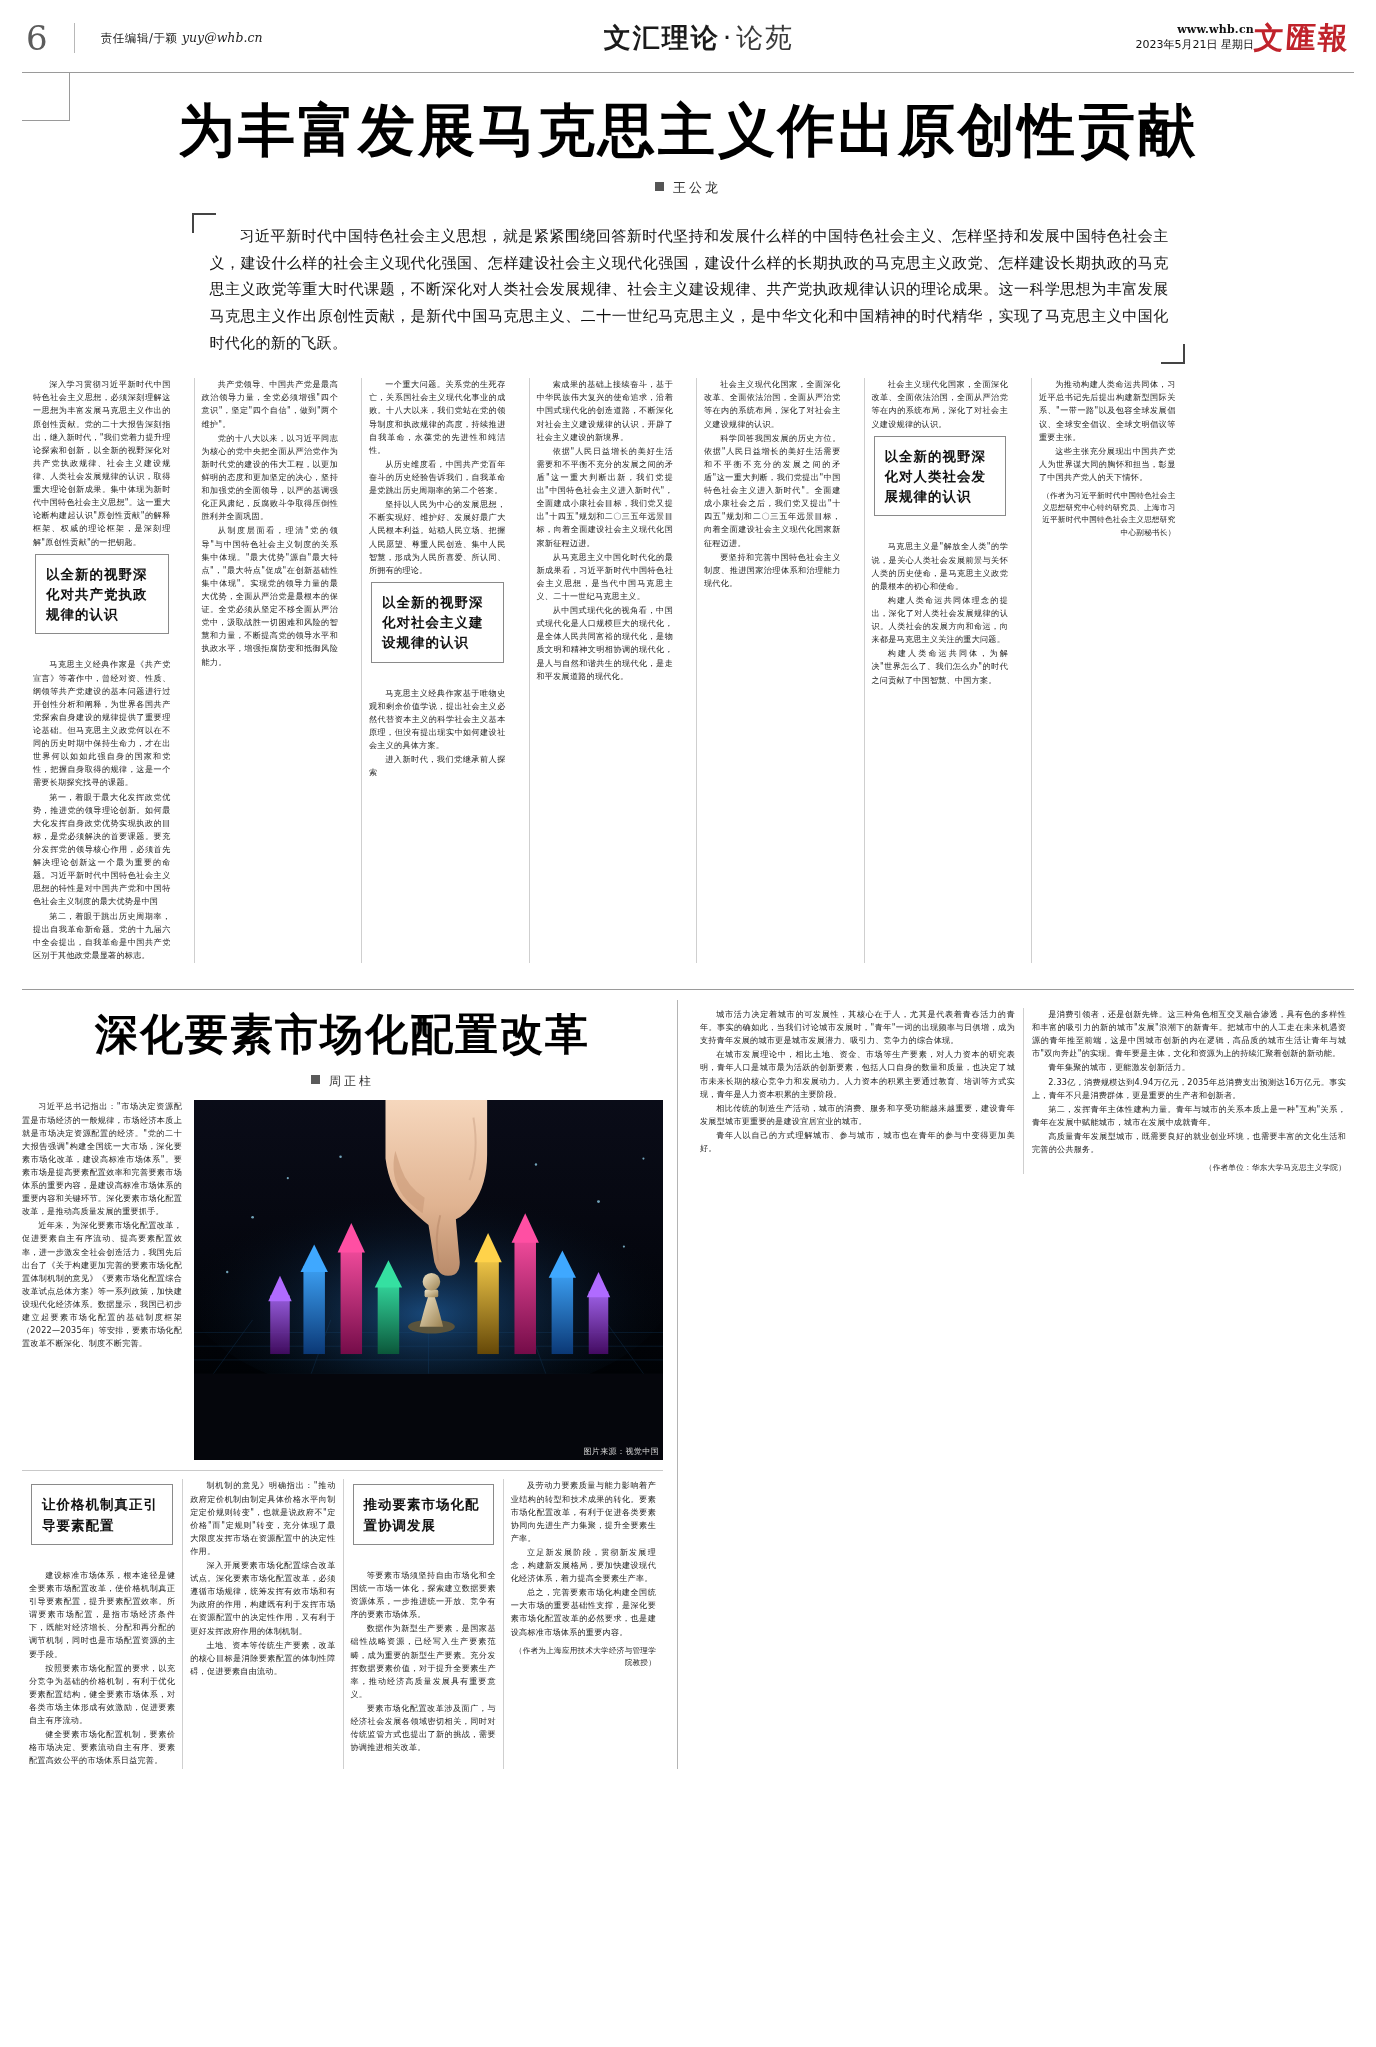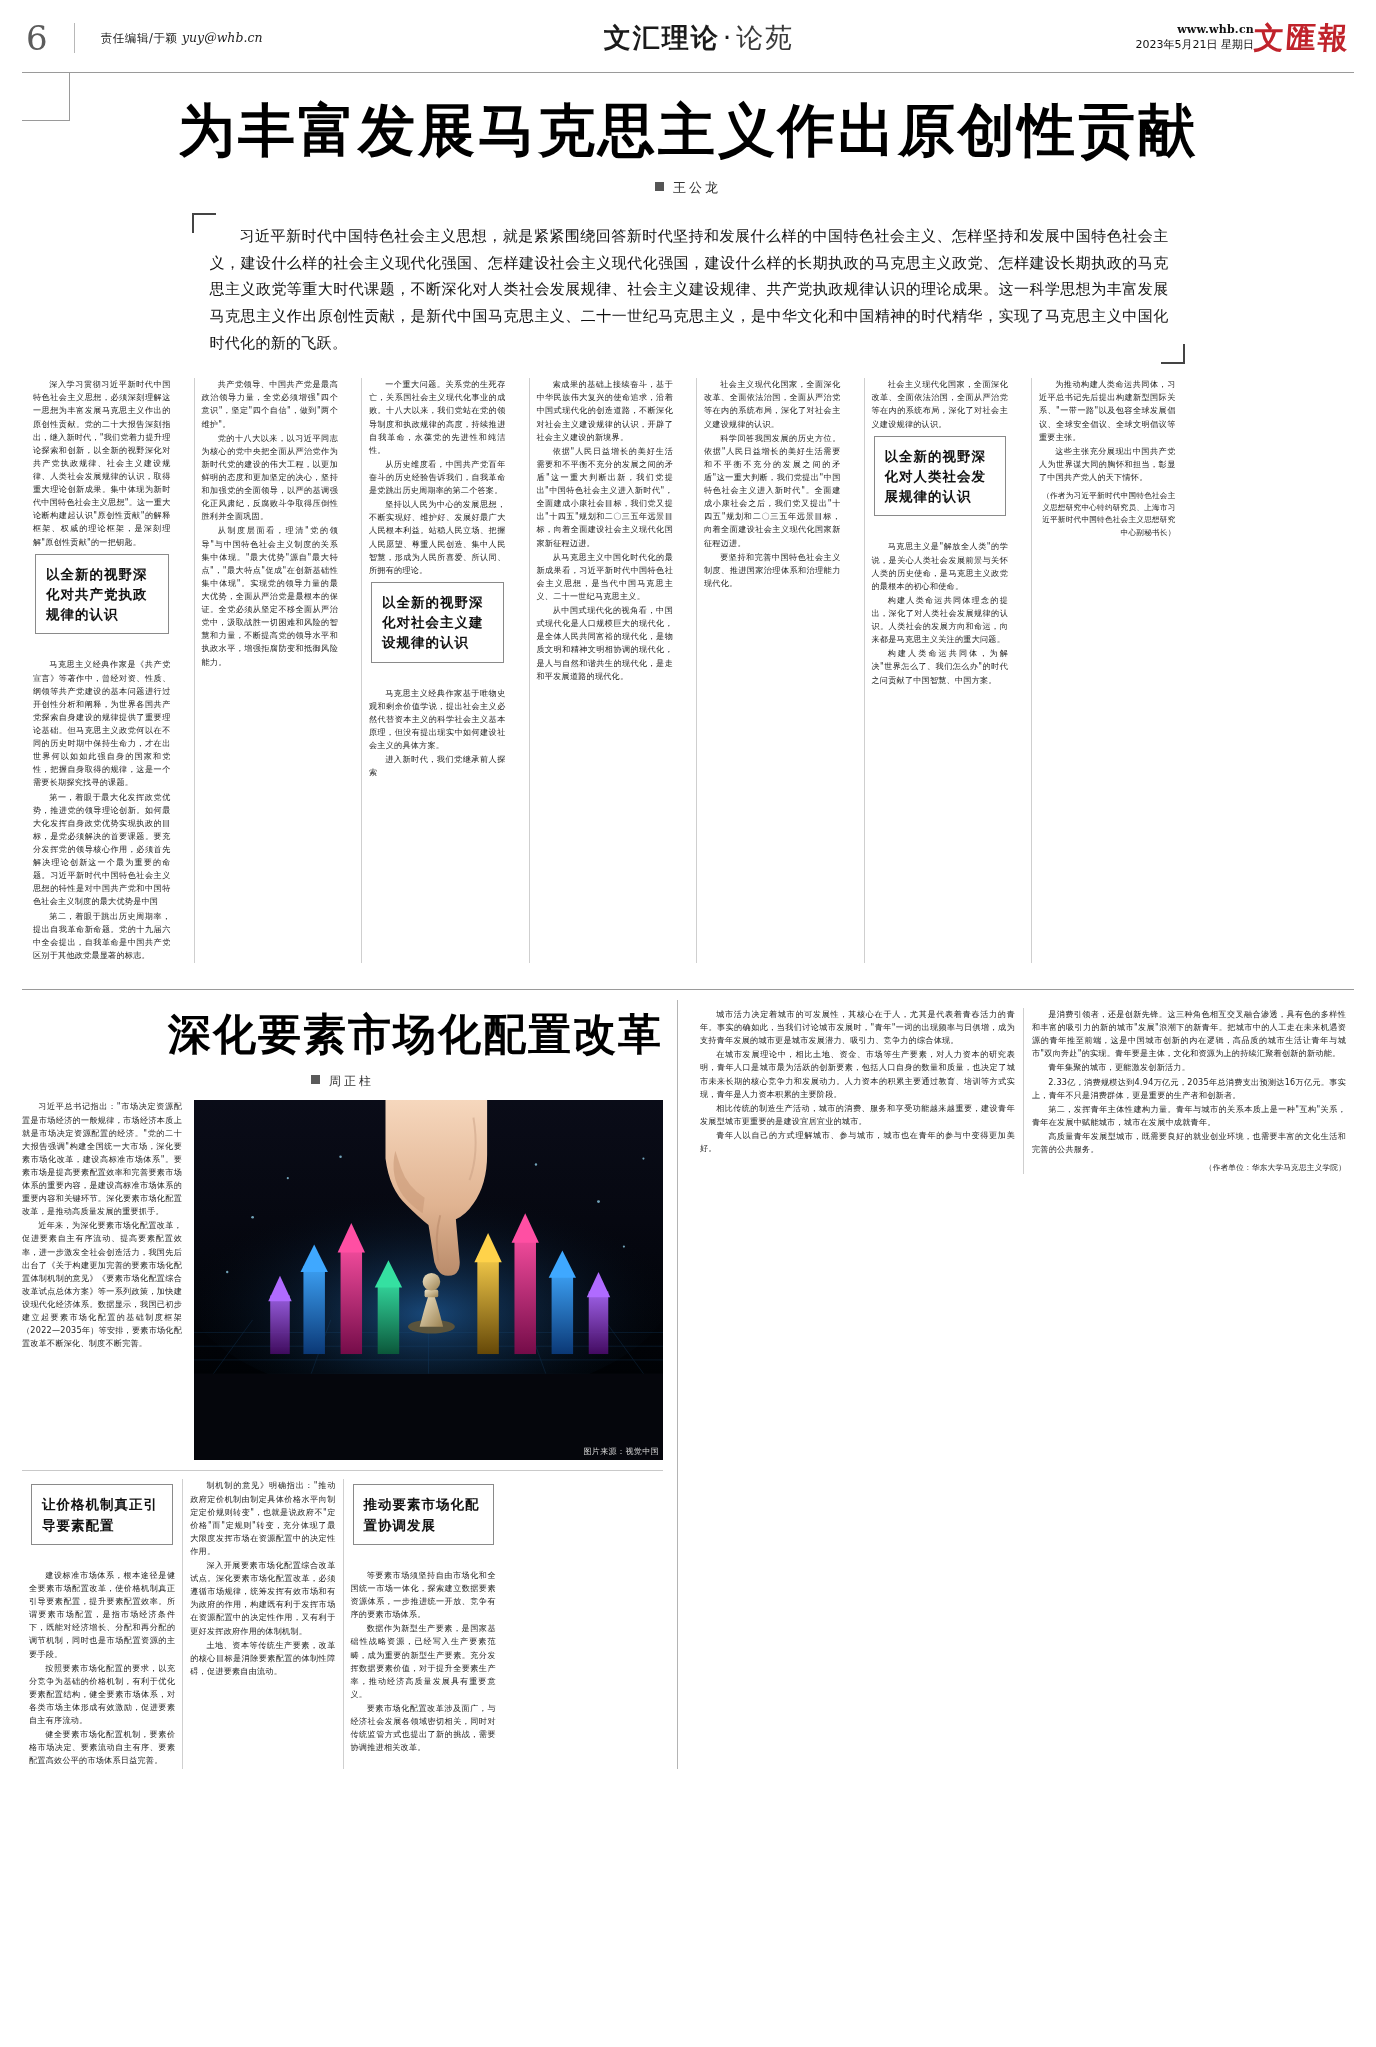--- a/index.html
+++ b/index.html
@@ -146,21 +146,21 @@
     margin: 10px 22px 0 22px;
     column-gap: 0;
   }
   .lower-vrule { background: #b4b4b4; }
   .lower-left { padding-right: 14px; }
   .lower-right { padding-left: 14px; }
 
   h2.headline2 {
     font-family: "DejaVu Serif", "Liberation Serif", serif;
     font-size: 43px; font-weight: 700; letter-spacing: 2px;
-    text-align: right; color: #000; line-height: 1.15;
+    text-align: center; color: #000; line-height: 1.15;
     padding: 10px 0 0 0;
   }
   .byline2 {
     text-align: center; margin: 14px 0 10px 0;
     font-size: 12px; color: #333; letter-spacing: 3px;
   }
   .byline2 .sq {
     display: inline-block; width: 9px; height: 9px;
     background: #5a5a5a; margin-right: 9px; vertical-align: 1px;
   }
@@ -453,20 +453,26 @@
           <p>土地、资本等传统生产要素，改革的核心目标是消除要素配置的体制性障碍，促进要素自由流动。</p>
         </div>
         <div class="col cjk">
           <div class="subhead-box">
             <div class="t">推动要素市场化配置协调发展</div>
           </div>
           <p>等要素市场须坚持自由市场化和全国统一市场一体化，探索建立数据要素资源体系，一步推进统一开放、竞争有序的要素市场体系。</p>
           <p>数据作为新型生产要素，是国家基础性战略资源，已经写入生产要素范畴，成为重要的新型生产要素。充分发挥数据要素价值，对于提升全要素生产率，推动经济高质量发展具有重要意义。</p>
           <p>要素市场化配置改革涉及面广，与经济社会发展各领域密切相关，同时对传统监管方式也提出了新的挑战，需要协调推进相关改革。</p>
         </div>
+        <div class="col cjk">
+          <p>及劳动力要素质量与能力影响着产业结构的转型和技术成果的转化。要素市场化配置改革，有利于促进各类要素协同向先进生产力集聚，提升全要素生产率。</p>
+          <p>立足新发展阶段，贯彻新发展理念，构建新发展格局，要加快建设现代化经济体系，着力提高全要素生产率。</p>
+          <p>总之，完善要素市场化构建全国统一大市场的重要基础性支撑，是深化要素市场化配置改革的必然要求，也是建设高标准市场体系的重要内容。</p>
+          <div class="sig">（作者为上海应用技术大学经济与管理学院教授）</div>
+        </div>
       </div>
     </div>
 
     <div class="lower-vrule"></div>
 
     <div class="lower-right">
       <div class="right-cols">
         <div class="col cjk">
           <p>城市活力决定着城市的可发展性，其核心在于人，尤其是代表着青春活力的青年。事实的确如此，当我们讨论城市发展时，"青年"一词的出现频率与日俱增，成为支持青年发展的城市更是城市发展潜力、吸引力、竞争力的综合体现。</p>
           <p>在城市发展理论中，相比土地、资金、市场等生产要素，对人力资本的研究表明，青年人口是城市最为活跃的创新要素，包括人口自身的数量和质量，也决定了城市未来长期的核心竞争力和发展动力。人力资本的积累主要通过教育、培训等方式实现，青年是人力资本积累的主要阶段。</p>

